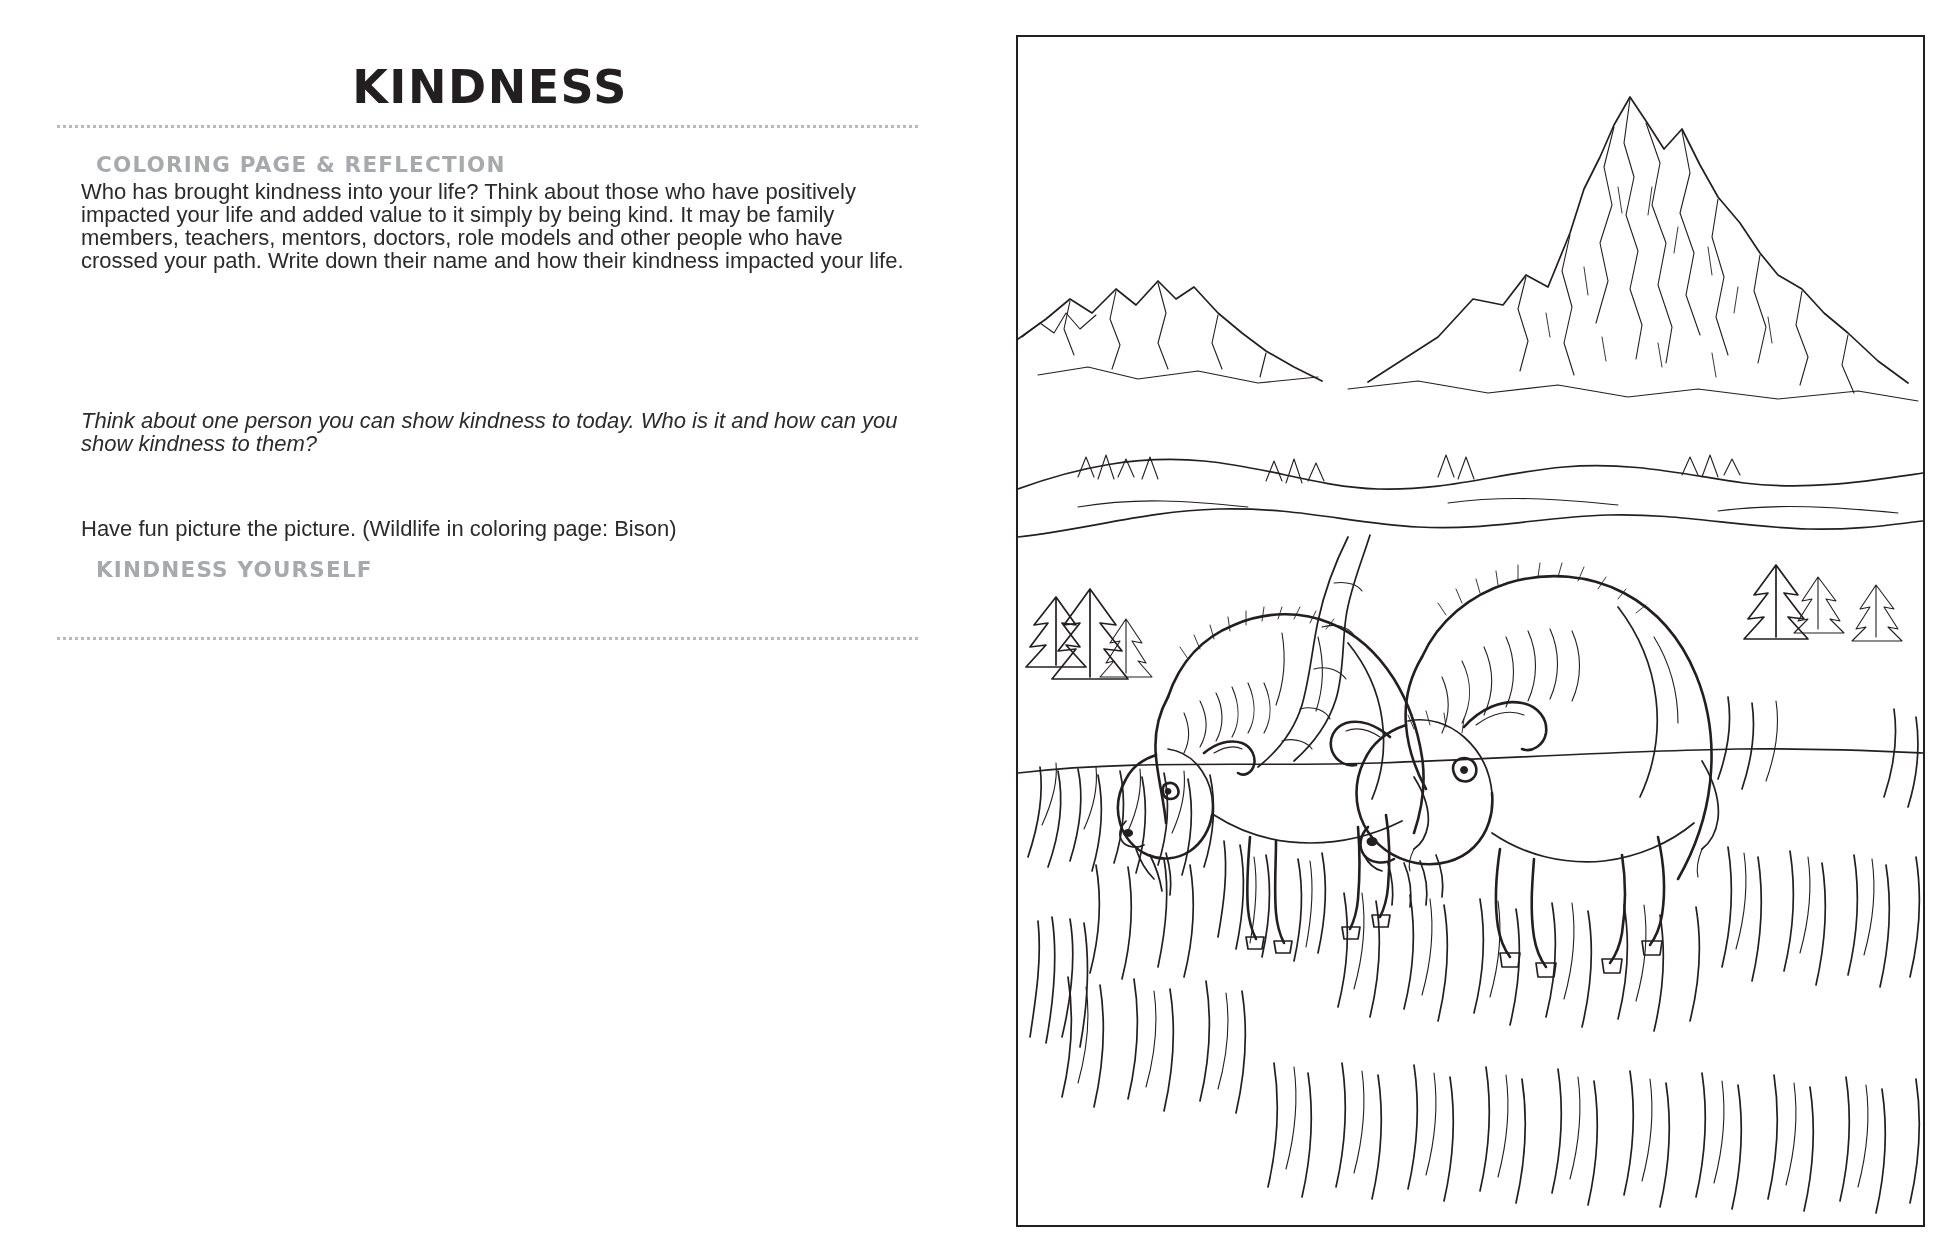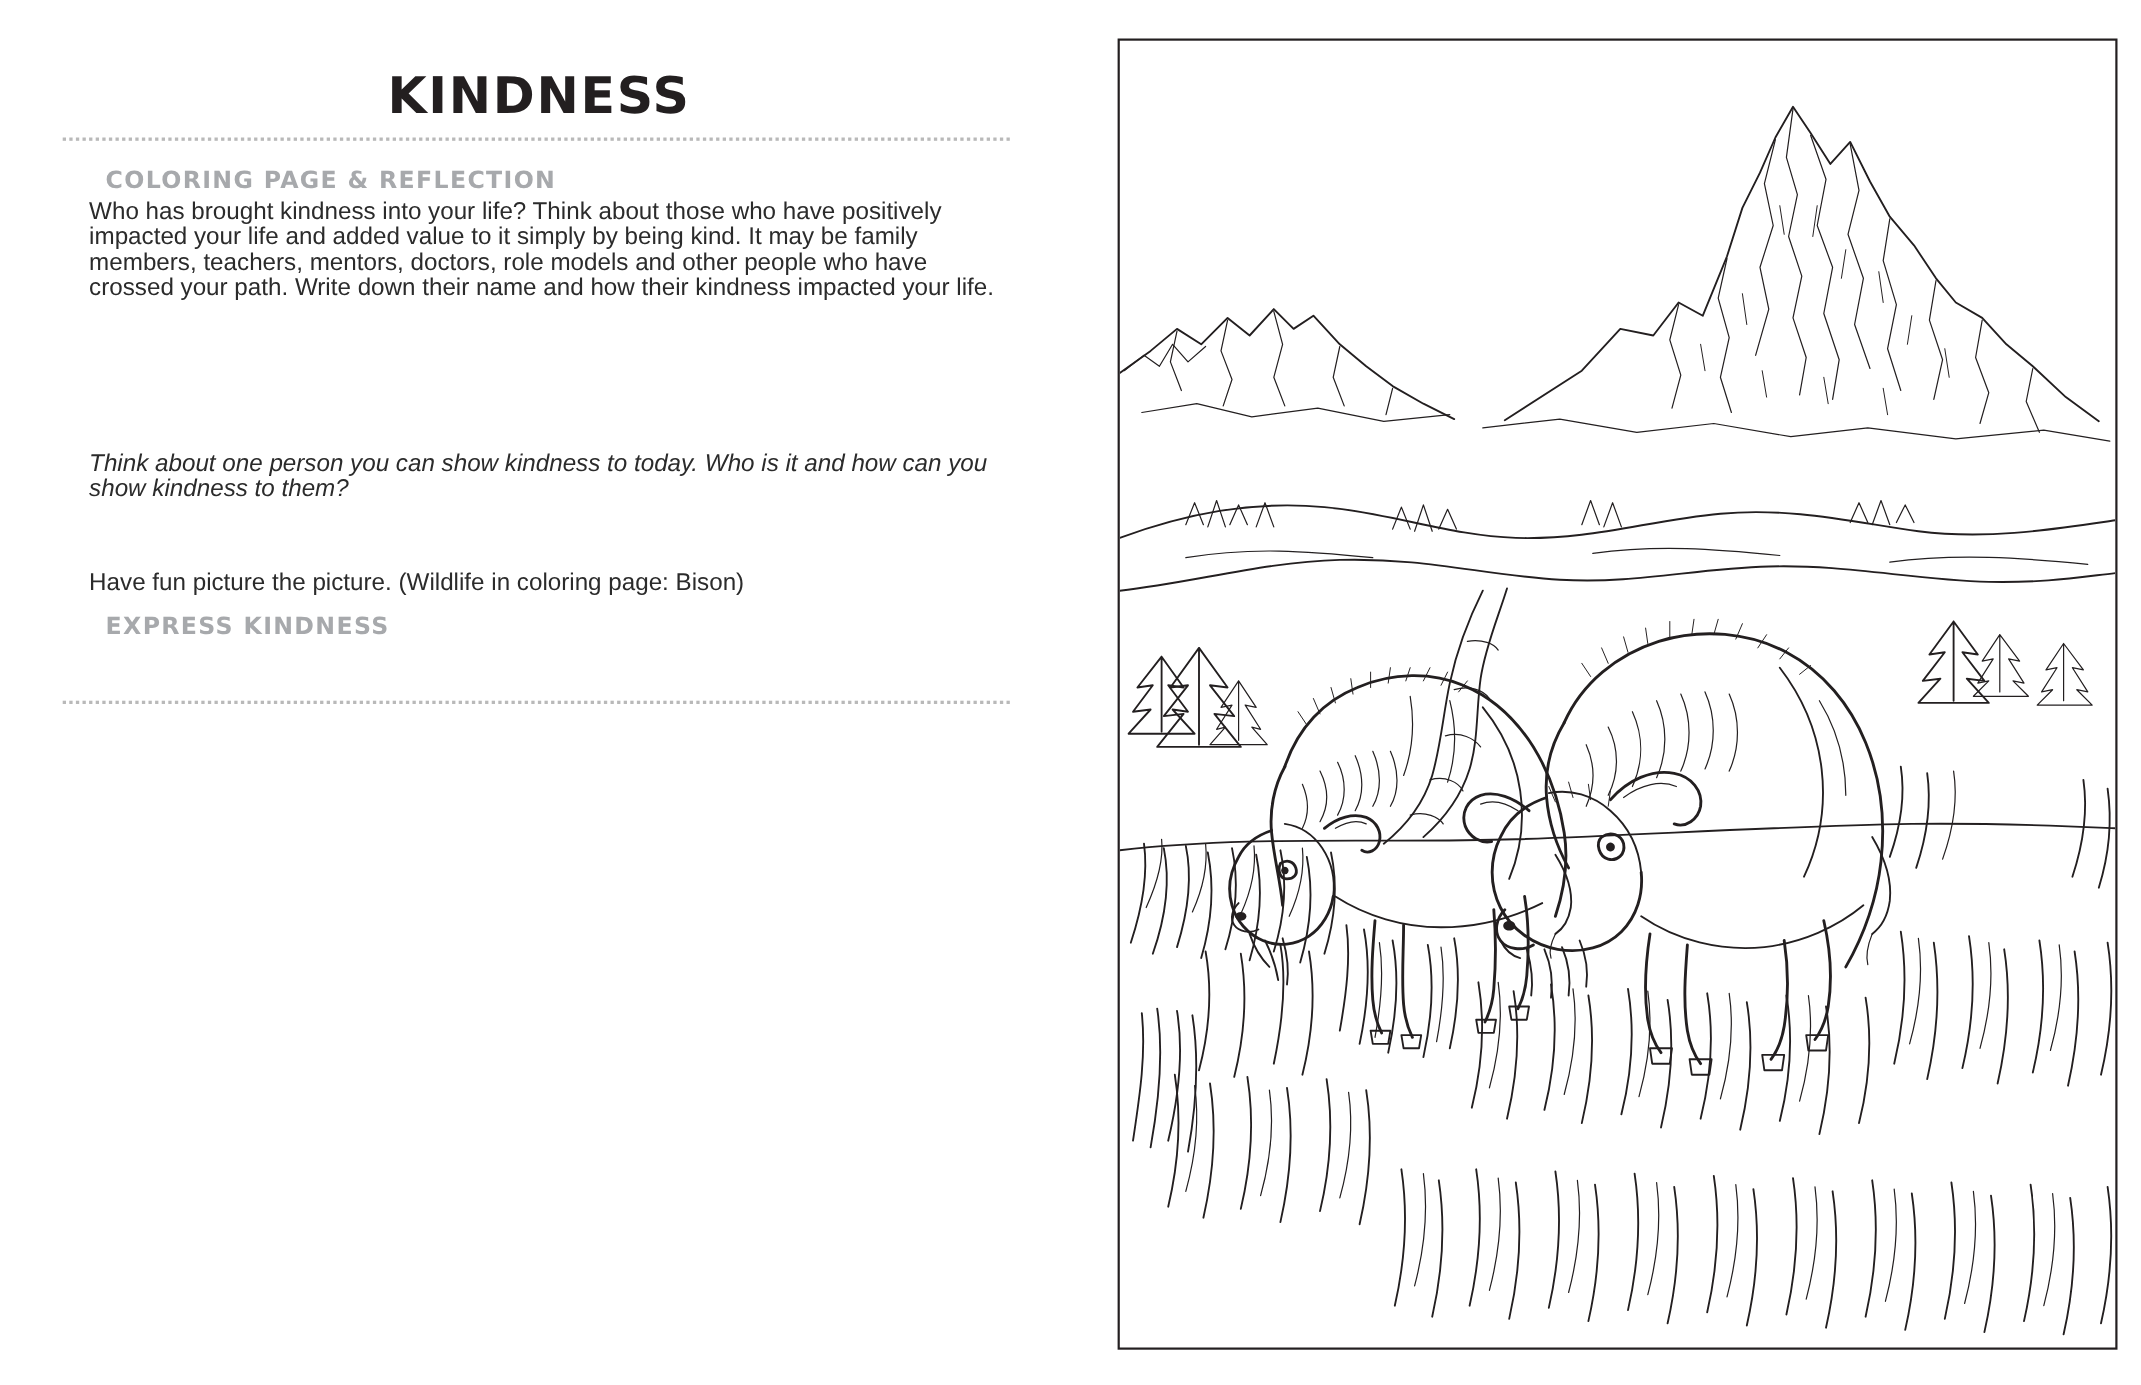--- a/index.html
+++ b/index.html
@@ -118,21 +118,21 @@
     <div id="rule-top" class="dotted-rule"></div>
 
     <div id="heading-coloring" class="section-heading">COLORING PAGE &amp; REFLECTION</div>
 
     <div id="para-coloring" class="body-text">Who has brought kindness into your life? Think about those who have positively impacted your life and added value to it simply by being kind. It may be family members, teachers, mentors, doctors, role models and other people who have crossed your path. Write down their name and how their kindness impacted your life.</div>
 
     <div id="para-think" class="body-text">Think about one person you can show kindness to today. Who is it and how can you show kindness to them?</div>
 
     <div id="para-havefun" class="body-text">Have fun picture the picture. (Wildlife in coloring page: Bison)</div>
 
-    <div id="heading-express" class="section-heading">EXPRESS KINDNESS</div>
+    <div id="heading-express" class="section-heading">KINDNESS YOURSELF</div>
 
 
     <div id="rule-bottom" class="dotted-rule"></div>
   </div>
 
   <div id="art-panel">
     <svg id="art-svg" viewBox="0 0 905 1188" preserveAspectRatio="none">
 
       <g>
 

